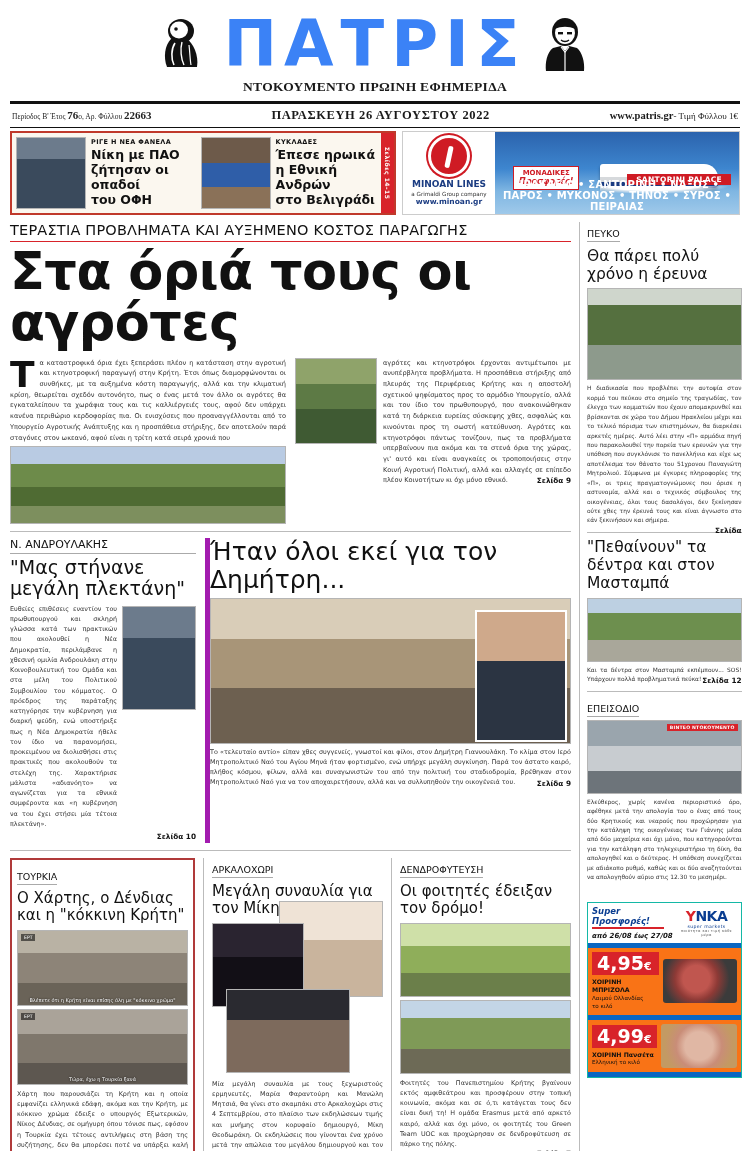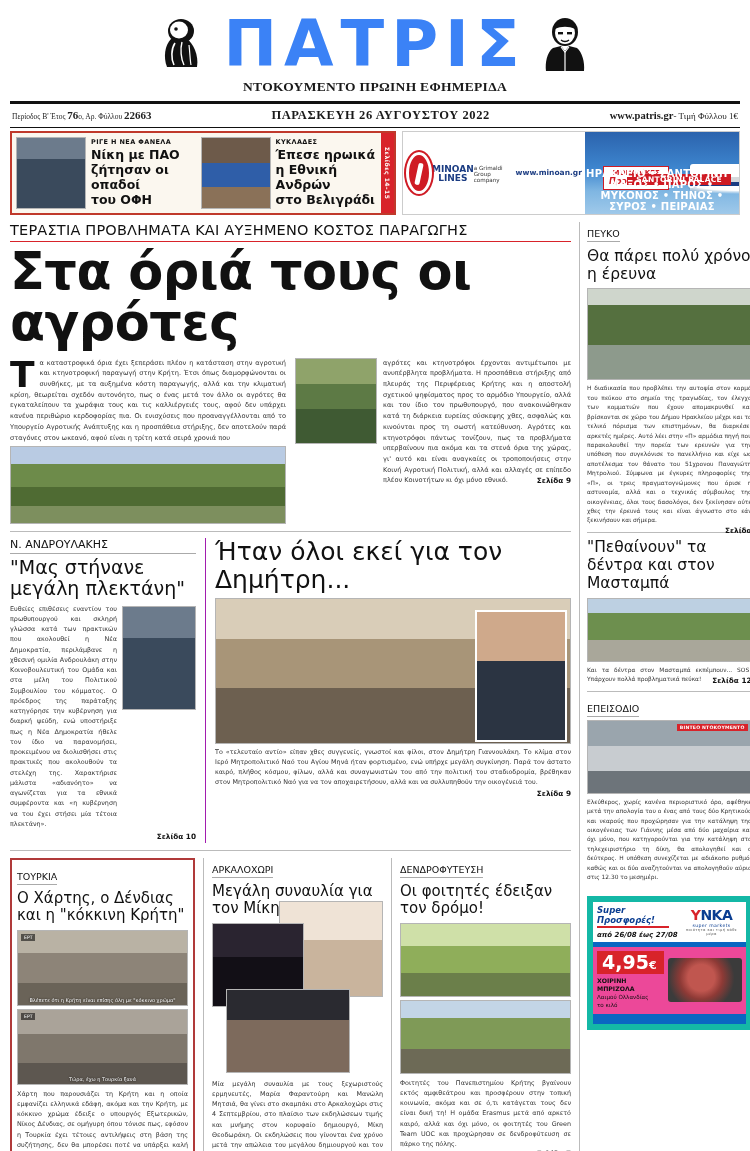--- a/index.html
+++ b/index.html
@@ -32,21 +32,21 @@
   .topbanners { display:flex; gap:6px; height:84px; margin-top:3px; }
   .sportbox { flex:0 0 386px; border:2px solid #c0392b; background:#fbf7ef; display:flex; position:relative; }
   .sb-item { display:flex; align-items:stretch; padding:4px; gap:5px; }
   .sb-photo { width:70px; flex:0 0 70px; border:1px solid #999; }
   .sb-txt { display:flex; flex-direction:column; justify-content:center; }
   .sb-kicker { font-size:6.5px; font-weight:bold; letter-spacing:0.4px; color:#111; margin-bottom:2px; }
   .sb-head { font-size:12.5px; font-weight:bold; line-height:1.18; color:#111; }
   .sb-spine { width:13px; background:#d8232a; color:#fff; font-size:6px; font-weight:bold;
      writing-mode:vertical-rl; display:flex; align-items:center; justify-content:center; letter-spacing:0.5px; }
   .ferrybox { flex:1 1 auto; display:flex; border:1px solid #ccc; overflow:hidden; }
-  .fb-logo { flex:0 0 92px; background:#fff; display:flex; flex-direction:row;
+  .fb-logo { flex:0 0 92px; background:#fff; display:flex; flex-direction:column;
      align-items:center; justify-content:flex-start; padding:3px; }
   .fb-mark { width:42px; height:42px; border-radius:50%; background:
       radial-gradient(circle at 50% 50%, #e8araa 0, #cf1b24 60%); background:#cf1b24;
       border:3px solid #fff; box-shadow:0 0 0 2px #cf1b24; position:relative; }
   .fb-mark:after { content:""; position:absolute; left:50%; top:8px; width:5px; height:22px;
       background:#fff; transform:translateX(-50%) rotate(12deg); border-radius:2px; }
   .fb-name { font-size:9px; font-weight:bold; color:#1b3c82; line-height:1.05; margin-top:3px; text-align:center;}
   .fb-tag { font-size:5.6px; color:#333; margin-top:2px; }
   .fb-url { font-size:7.5px; color:#1b3c82; font-weight:bold; }
   .fb-art { flex:1 1 auto; position:relative;
@@ -93,21 +93,21 @@
   .ph-mikis { background:linear-gradient(#efe3d6 0 40%, #c9b49d 40% 100%); }
   .ph-stud  { background:linear-gradient(#cfe0a8 0 30%, #8fae5a 30% 68%, #6b7f4a 68% 100%); }
   .ph-meat  { background:radial-gradient(circle at 45% 45%, #c0564f 0 28%, #8e3a36 45%, #3b3b3b 70%); }
   .ph-bacon { background:radial-gradient(circle at 50% 50%, #e0b7a4 0 32%, #c98d78 52%, #c39a63 78%); }
 
   .sep { border-top:1px solid #bbb; margin:7px 0 6px; }
 
   
   .mid { display:flex; gap:9px; }
   .mid-left { flex:0 0 186px; }
-  .mid-right { flex:1 1 auto; border-left:1px solid #a21caf; padding-left:9px;}
+  .mid-right { flex:1 1 auto; border-left:5px solid #a21caf; }
   .k2 { font-size:11px; color:#111; border-bottom:1px solid #aaa; padding-bottom:2px; margin-bottom:3px;}
   .h2 { font-size:19px; line-height:1.12; color:#111; margin-bottom:4px; }
   .h2b{ font-size:25px; line-height:1.1; color:#111; margin-bottom:5px; }
   .body6 { font-size:6.4px; line-height:1.6; text-align:justify; color:#333; }
   .cap { font-size:6.4px; line-height:1.55; text-align:justify; color:#333; margin-top:4px;}
 
   
   .three { display:flex; gap:8px; margin-top:7px; }
   .tcol { flex:1 1 0; }
   .tcol.b1 { border:2px solid #b03a3a; padding:5px; }
@@ -117,31 +117,31 @@
   .h3 { font-size:15px; line-height:1.16; color:#111; margin:2px 0 5px; }
 
   
   .rk { font-size:9.5px; color:#111; border-bottom:1px solid #aaa; padding-bottom:2px; margin-bottom:3px;
         display:inline-block;}
   .rh { font-size:15.5px; line-height:1.18; color:#111; margin:2px 0 5px; }
   .rbody { font-size:5.9px; line-height:1.6; text-align:justify; color:#333; }
   .rsep { border-top:1px solid #bbb; margin:6px 0 5px; }
 
   
-  .ynka { border:6px solid #14b8a6; margin-top:13px; }
+  .ynka { border:1px solid #14b8a6; margin-top:19px; }
   .ynka-top { display:flex; align-items:center; justify-content:space-between; padding:3px 4px; background:#fff;}
   .ynka-off { font-size:8.5px; font-style:italic; font-weight:bold; color:#0a3d91; }
   .ynka-off u { display:block; border-bottom:2px solid #d8232a; width:72px; margin:1px 0 1px; }
   .ynka-dates { font-size:7px; font-weight:bold; color:#111; }
   .ynka-logo { text-align:center; }
   .ynka-logo .y { font-size:14px; font-weight:bold; color:#0a3d91; letter-spacing:-0.5px;}
   .ynka-logo .y span { color:#d8232a; }
   .ynka-logo .s { font-size:4.6px; color:#0a3d91; letter-spacing:0.4px; }
   .ynka-band { background:#0a66c2; height:5px; }
-  .prod { display:flex; align-items:center; gap:4px; padding:4px; background:#ec4899; position:relative; }
+  .prod { display:flex; align-items:center; gap:4px; padding:4px; background:#f97316; position:relative; }
   .price { background:#d8232a; color:#fff; font-size:19px; font-weight:bold; padding:2px 5px; line-height:1; }
   .price em { font-size:11px; font-style:normal; }
   .prodtxt { font-size:5.6px; line-height:1.4; color:#111; }
   .prodtxt b { font-size:6.2px; }
   .prodimg { width:76px; height:44px; border-radius:3px; margin-left:auto; }
 
   .vbadge { position:absolute; right:4px; top:4px; background:#d8232a; color:#fff;
     font-size:4.6px; font-weight:bold; padding:1px 3px; letter-spacing:0.2px;}
   .pbadge { position:absolute; left:4px; top:4px; background:rgba(0,0,0,.55); color:#fff;
     font-size:4.6px; padding:1px 3px; }
@@ -406,17 +406,30 @@
               <span>Λαιμού</span>
               <span>Ολλανδίας</span><br>
               <span>το κιλό</span>
             </div>
           </div>
           <div class="prodimg ph-meat"></div>
         </div>
 
         <div class="ynka-band"></div>
 
+        <div class="prod">
+          <div>
+            <div class="price">
+              <span>4,99</span><em>€</em>
+            </div>
+            <div class="prodtxt" style="margin-top:3px">
+              <b>ΧΟΙΡΙΝΗ Πανσέτα</b><br>
+              <span>Ελληνική</span>
+              <span>το κιλό</span>
+            </div>
+          </div>
+          <div class="prodimg ph-bacon"></div>
+        </div>
         <div class="ynka-band"></div>
       </div>
     </div>
   </div>
 </div>
 
 </body></html>

